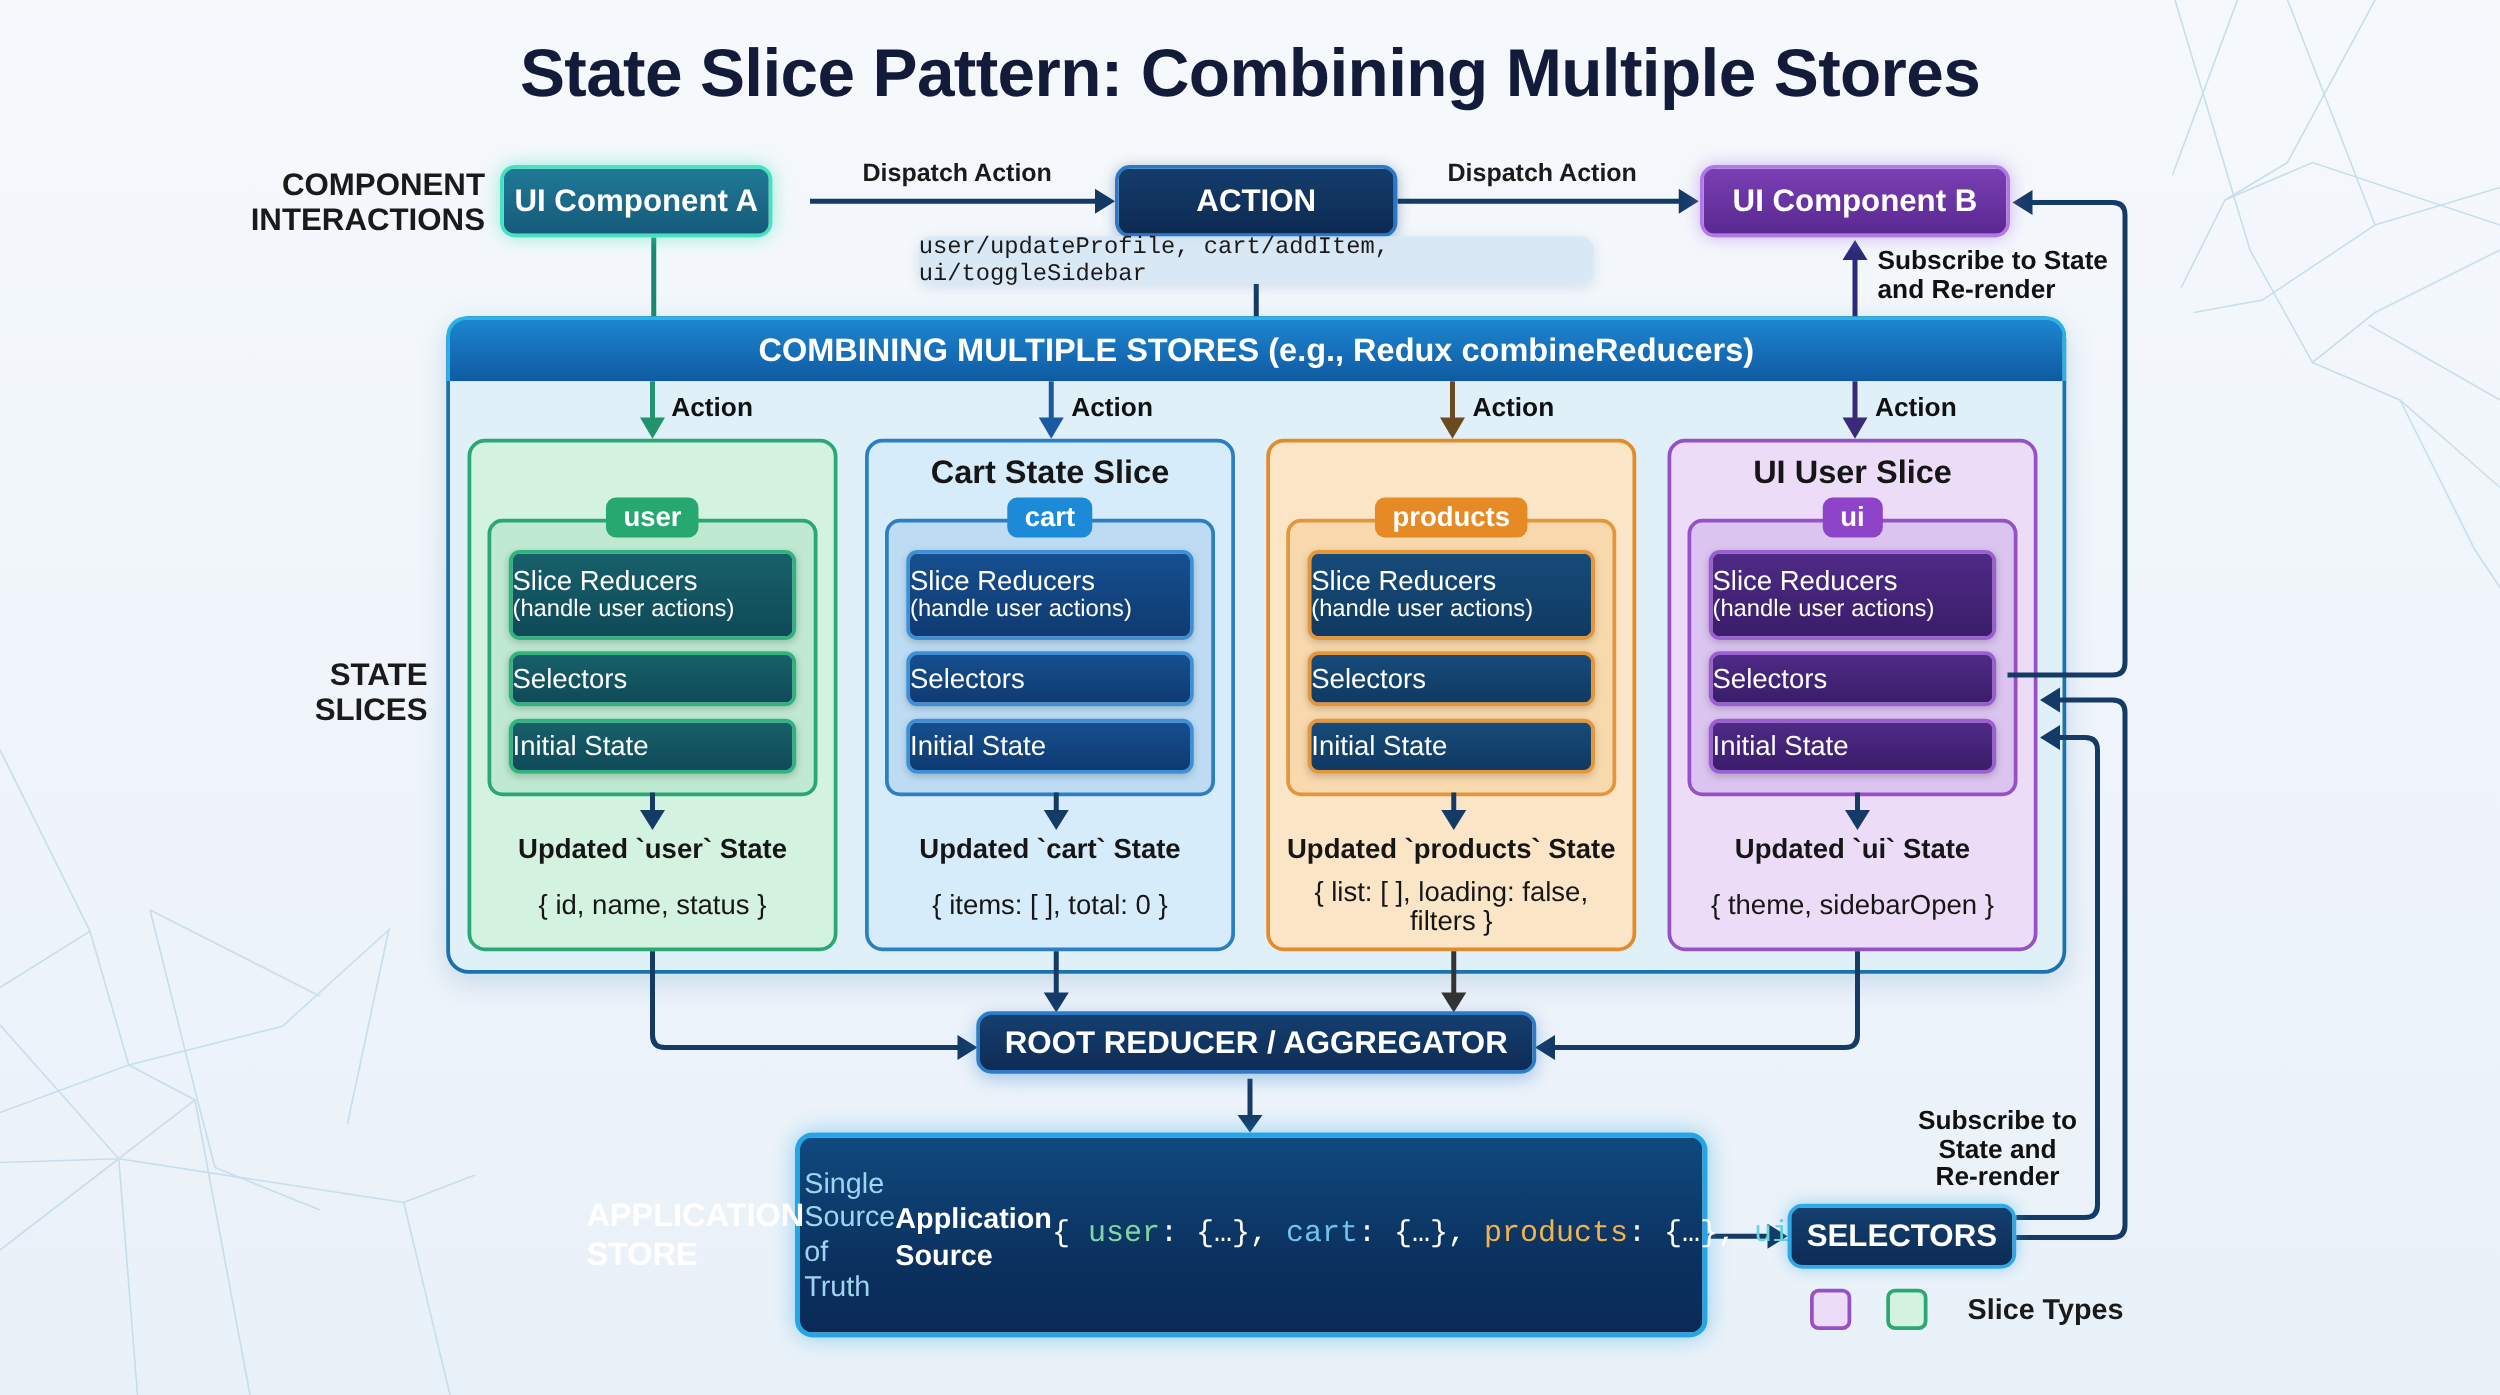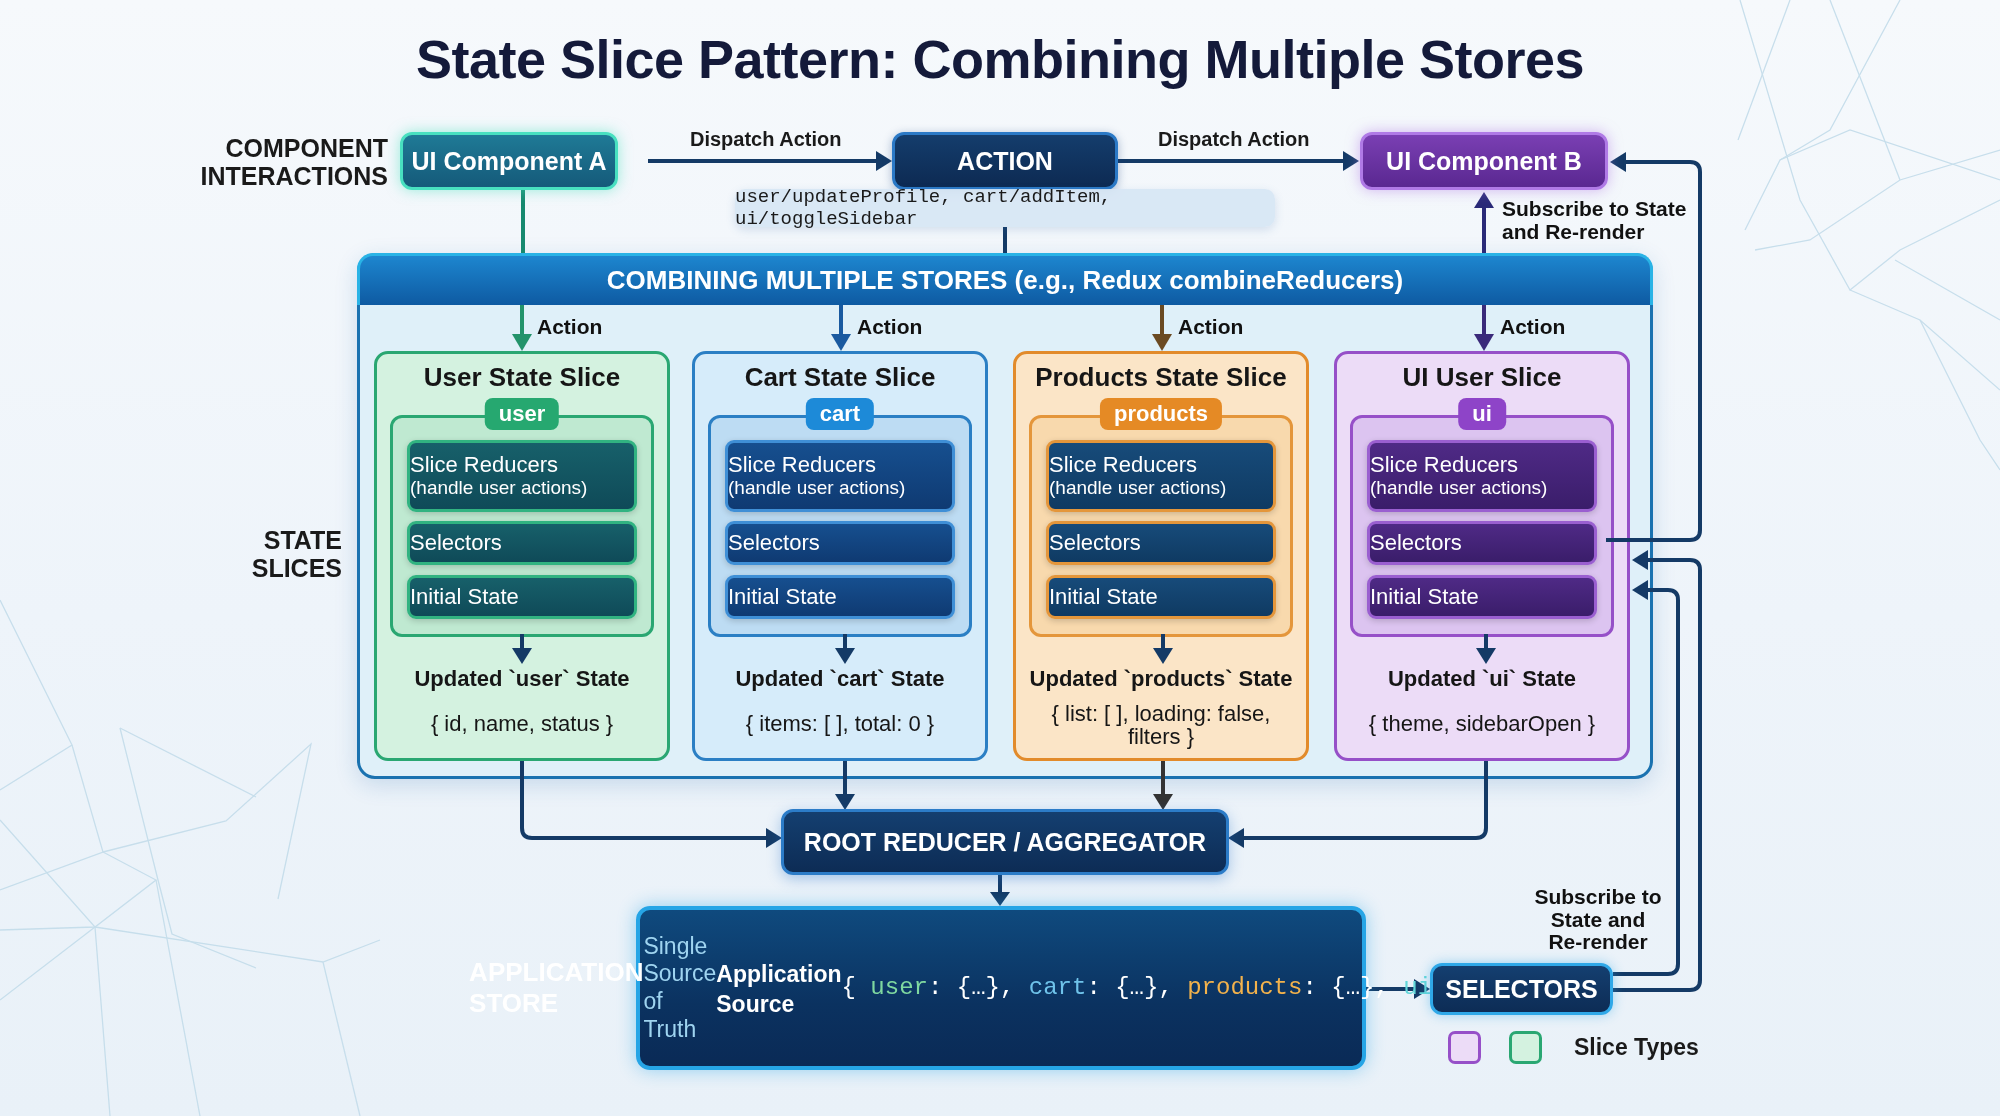--- a/index.html
+++ b/index.html
@@ -102,21 +102,21 @@
   .s-products .slice-inner { border-color: #e4963b; background: #f8d9ad; }
   .s-products .slice-tag { background: #e58a25; }
   .s-products .sub-box { background: linear-gradient(180deg, #174b7a 0%, #0f3a62 100%); border-color: #e4963b; }
 
   .s-ui { left: 1334px; background: #ecdcf7; border-color: #9650c8; }
   .s-ui .slice-inner { border-color: #9650c8; background: #dcc4f0; }
   .s-ui .slice-tag { background: #8e44c8; }
   .s-ui .sub-box { background: linear-gradient(180deg, #4f2a86 0%, #3a1d6a 100%); border-color: #9a5fd0; }
 
   .root-reducer {
-    left: 781px; top: 809px; width: 448px; height: 66px; font-size: 25px; font-weight: 600;
+    left: 781px; top: 809px; width: 448px; height: 50px; font-size: 25px; font-weight: 600;
     background: linear-gradient(180deg, #143f70 0%, #0d2c55 100%); border: 3px solid #2c7cc8;
     box-shadow: 0 4px 14px rgba(30,110,200,0.35);
   }
   .app-store {
     left: 636px; top: 906px; width: 730px; height: 164px; border-radius: 14px; z-index: 4;
     background: linear-gradient(180deg, #0f4a7e 0%, #0b3260 60%, #0a2a56 100%);
     border: 4px solid #26a5e6; box-shadow: 0 0 18px rgba(38,165,230,0.45);
     display: flex; flex-direction: row; align-items: center; justify-content: center; color: #fff;
   }
   .store-title { font-size: 26px; font-weight: 600; line-height: 1.2; }
@@ -249,21 +249,20 @@
 
 <div class="abs combine-panel"></div>
 <div class="abs combine-header">COMBINING MULTIPLE STORES (e.g., Redux combineReducers)</div>
 
 <div class="abs action-label" style="left:537px; top:315px;">Action</div>
 <div class="abs action-label" style="left:857px; top:315px;">Action</div>
 <div class="abs action-label" style="left:1178px; top:315px;">Action</div>
 <div class="abs action-label" style="left:1500px; top:315px;">Action</div>
 
 <div class="abs slice s-user">
-  <div class="slice-title">User State Slice</div>
   <div class="slice-inner">
     <div class="sub-box sub-reducers">
       <span class="main">Slice Reducers</span>
       <span class="hint">(handle user actions)</span>
     </div>
     <div class="sub-box sub-selectors">Selectors</div>
     <div class="sub-box sub-initial">Initial State</div>
   </div>
   <div class="slice-tag">user</div>
   <div class="slice-updated">Updated `user` State</div>
@@ -279,21 +278,20 @@
     </div>
     <div class="sub-box sub-selectors">Selectors</div>
     <div class="sub-box sub-initial">Initial State</div>
   </div>
   <div class="slice-tag">cart</div>
   <div class="slice-updated">Updated `cart` State</div>
   <div class="slice-shape">{ items:  [ ],  total: 0 }</div>
 </div>
 
 <div class="abs slice s-products">
-  <div class="slice-title">Products State Slice</div>
   <div class="slice-inner">
     <div class="sub-box sub-reducers">
       <span class="main">Slice Reducers</span>
       <span class="hint">(handle user actions)</span>
     </div>
     <div class="sub-box sub-selectors">Selectors</div>
     <div class="sub-box sub-initial">Initial State</div>
   </div>
   <div class="slice-tag">products</div>
   <div class="slice-updated">Updated `products` State</div>

